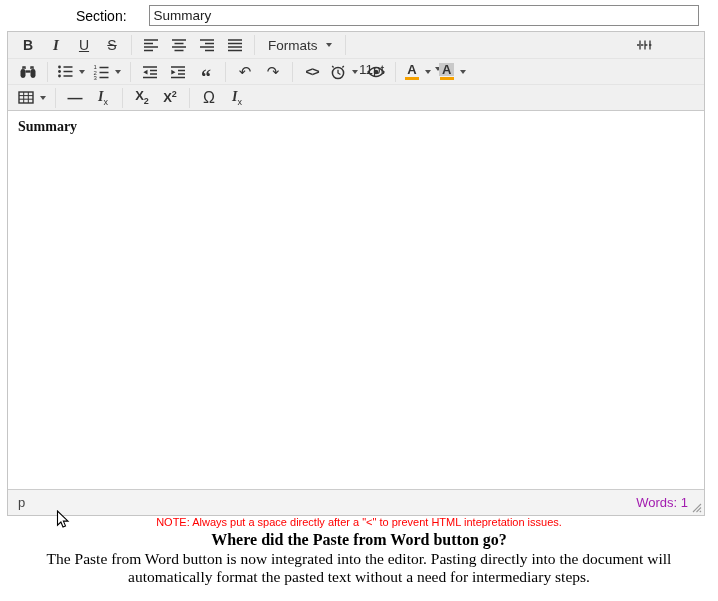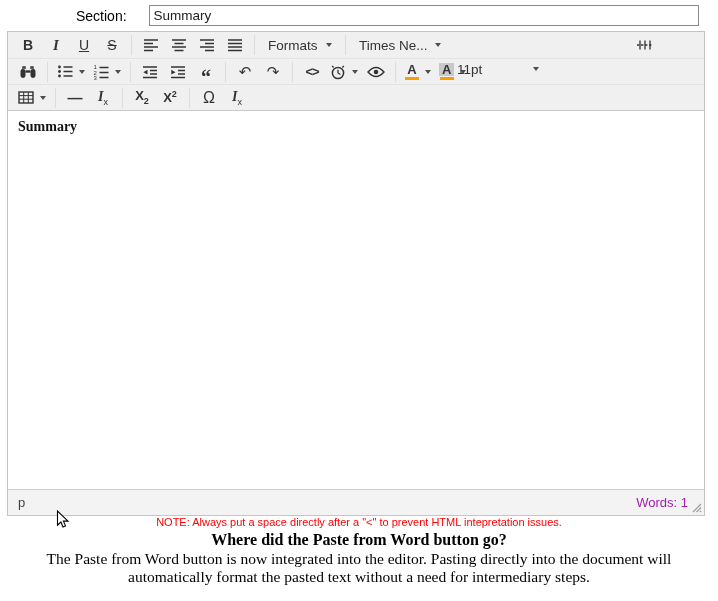--- a/index.html
+++ b/index.html
@@ -121,24 +121,20 @@
         <svg width="16" height="14" viewBox="0 0 16 14">
             <path d="M1 2h14M1 5.5h14M1 9h14M1 12.5h14" stroke="#333" stroke-width="1.7"></path>
           </svg>
       </button>
       <div class="sep"></div>
       <div class="tdrop w-formats">
         <span>Formats</span>
         <i class="caret"></i>
       </div>
       <div class="sep"></div>
-      <div class="tdrop w-font">
-        <span>Times Ne...</span>
-        <i class="caret"></i>
-      </div>
       <div class="tdrop w-size">
         <span>11pt</span>
         <i class="caret"></i>
       </div>
       <button class="tbtn pagebreak-btn">
         <svg width="18" height="12" viewBox="0 0 18 12">
           <path d="M1 6h16" stroke="#333" stroke-width="1.3" stroke-dasharray="2.4 1.6"></path>
           <path d="M4 1.5v9M9 1.5v9M14 1.5v9" stroke="#333" stroke-width="1.3"></path>
         </svg>
       </button>

